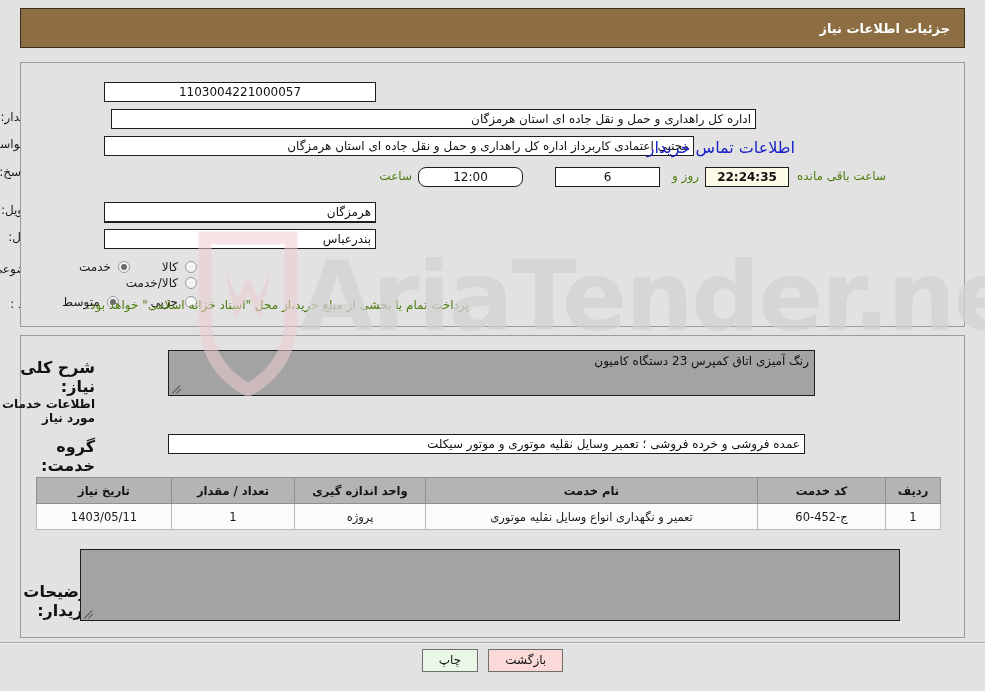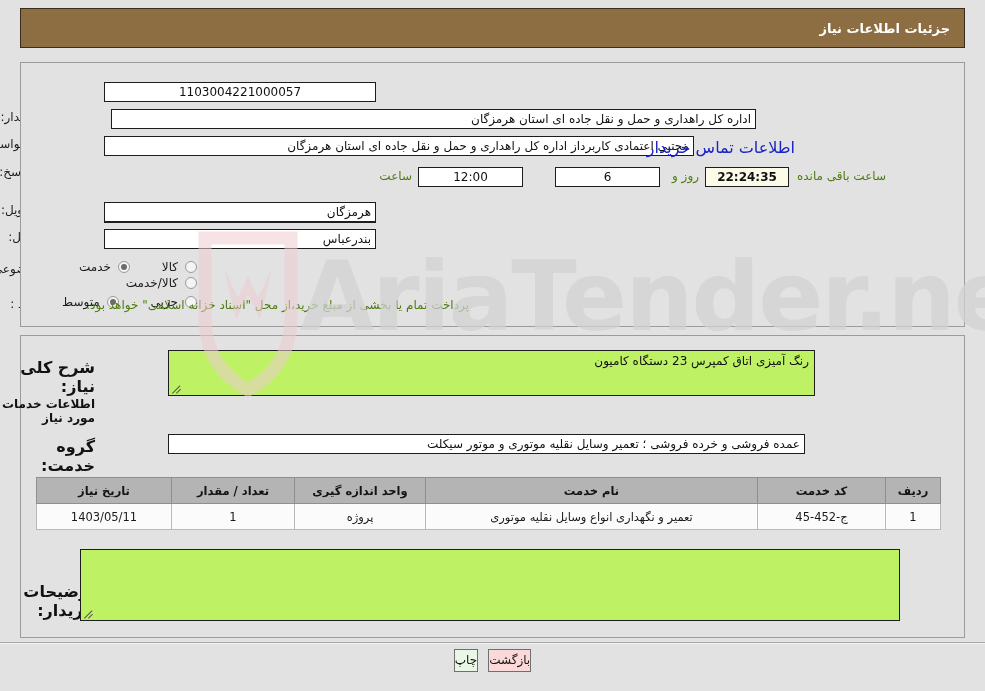--- a/index.html
+++ b/index.html
@@ -137,21 +137,21 @@
     display: inline-flex;
     align-items: center;
     gap: 5px;
     margin-left: 26px;
     font-size: 12px;
   }
 
   
   .tbox {
     position: absolute;
-    background: #bef264;
+    background: #a3a3a3;
     border: 1px solid #1d1d1d;
     box-sizing: border-box;
     font-size: 12px;
     color: #111;
     padding: 3px 5px 0 5px;
     text-align: right;
     overflow: hidden;
   }
   .resize-grip {
     position: absolute;
@@ -232,21 +232,21 @@
     right: 0; left: 0;
     display: flex;
     justify-content: center;
     gap: 10px;
     z-index: 3;
   }
   .btn {
     font-family: "DejaVu Sans", "Liberation Sans", sans-serif;
     font-size: 12px;
     border: 1px solid #6f6f6f;
-    padding: 3px 0;
+    padding: 3px 16px;
     cursor: pointer;
     line-height: 15px;
   }
   .btn-print  { background: #eaf7e6; color: #141414; }
   .btn-back   { background: #fbd9d9; color: #141414; }
 </style>
 </head>
 <body>
 
 <div id="page">
@@ -283,21 +283,21 @@
     <span class="flabel">ایجاد کننده درخواست:</span>
   </div>
   <div class="fbox right" style="position:absolute; top:136px; right:291px; width:590px; z-index:3;">مجتبی اعتمادی کاربرداز اداره کل راهداری و حمل و نقل جاده ای استان هرمزگان</div>
   <a class="link" style="position:absolute; top:138px; right:190px; z-index:3;">اطلاعات تماس خریدار</a>
 
   <div class="frow" style="top:165px; right:890px; width:96px; display:block; text-align:right; line-height:15px;">
     <span class="flabel">مهلت ارسال پاسخ: تا تاریخ:</span>
   </div>
   <div class="fbox center" style="position:absolute; top:167px; right:609px; width:272px; z-index:3;margin-top:36px;">1403/05/10</div>
   <span class="plain" style="position:absolute; top:169px; right:573px; z-index:3;">ساعت</span>
-  <div class="fbox center" style="position:absolute; top:167px; right:462px; width:105px; z-index:3;">12:00</div>
+  <div class="fbox center" style="position:absolute; top:167px; right:462px; width:105px; z-index:3;border-radius:8px;">12:00</div>
   <div class="fbox center" style="position:absolute; top:167px; right:325px; width:105px; z-index:3;">6</div>
   <span class="plain" style="position:absolute; top:169px; right:286px; z-index:3;">روز و</span>
   <div class="fbox countdown" style="position:absolute; top:167px; right:196px; width:84px; z-index:3;font-weight:bold;">22:24:35</div>
   <span class="plain" style="position:absolute; top:169px; right:99px; z-index:3;">ساعت باقی مانده</span>
 
   <div class="frow" style="top:203px; right:890px;">
     <span class="flabel">استان محل تحویل:</span>
   </div>
   <div class="fbox right" style="position:absolute; top:202px; right:609px; width:272px; z-index:3;">هرمزگان</div>
 
@@ -363,21 +363,21 @@
           <th style="width:115px;">کد خدمت</th>
           <th>نام خدمت</th>
           <th style="width:118px;">واحد اندازه گیری</th>
           <th style="width:110px;">تعداد / مقدار</th>
           <th style="width:122px;">تاریخ نیاز</th>
         </tr>
       </thead>
       <tbody>
         <tr>
           <td>1</td>
-          <td>ج-452-45</td>
+          <td>ج-452-60</td>
           <td>تعمیر و نگهداری انواع وسایل نقلیه موتوری</td>
           <td>پروژه</td>
           <td>1</td>
           <td>1403/05/11</td>
         </tr>
       </tbody>
     </table>
   </div>
 
   <span class="bold-label" style="position:absolute; top:582px; right:890px; z-index:3;">توضیحات خریدار:</span>

